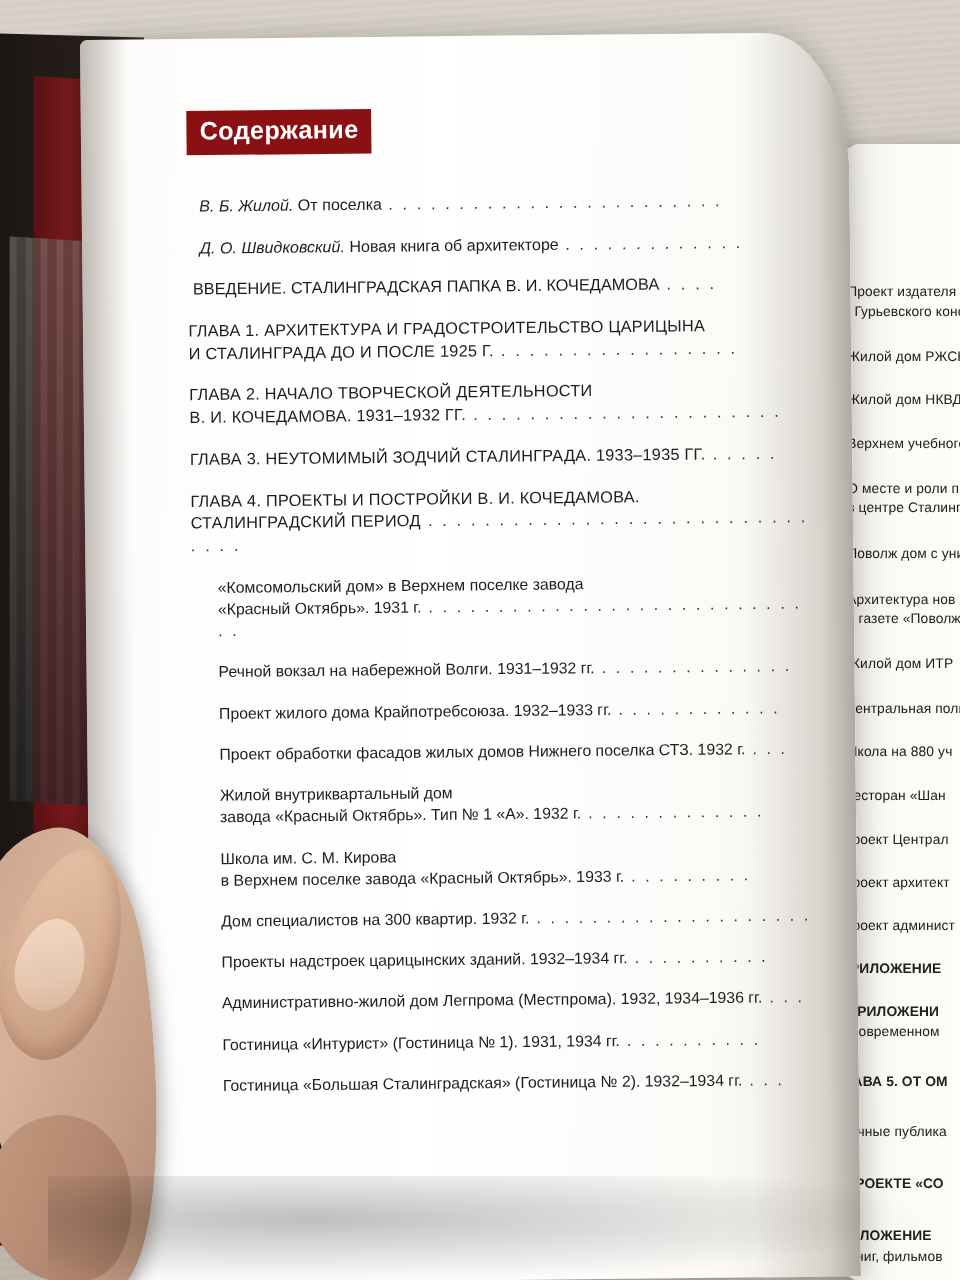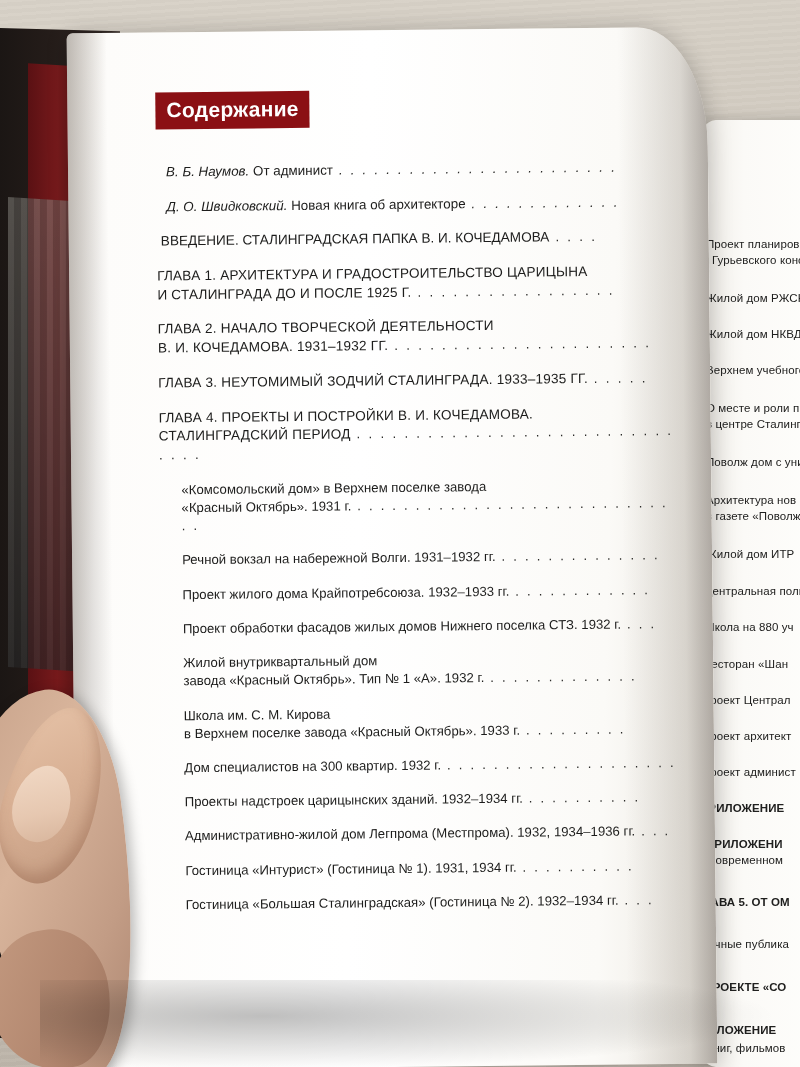--- a/index.html
+++ b/index.html
@@ -249,21 +249,21 @@
 
   <div class="backdrop"></div>
 
   <div class="book-cover">
     <div class="book-spine-red"></div>
     <div class="cover-photo"></div>
   </div>
 
   <div class="page-right">
     <div class="rcontent">
-        <div class="rline" style="top: 117px; left: 14px;">Проект планиров</div>
+        <div class="rline" style="top: 117px; left: 14px;">Проект издателя</div>
         <div class="rline" style="top: 133px; left: 20px;">Гурьевского консе</div>
         <div class="rline" style="top: 171px; left: 14px;">Жилой дом РЖСК</div>
         <div class="rline" style="top: 207px; left: 14px;">Жилой дом НКВД</div>
         <div class="rline" style="top: 243px; left: 14px;">Верхнем учебного</div>
         <div class="rline" style="top: 281px; left: 14px;">О месте и роли п</div>
         <div class="rline" style="top: 297px; left: 14px;">в центре Сталинг</div>
         <div class="rline" style="top: 335px; left: 14px;">Поволж дом с уни</div>
         <div class="rline" style="top: 373px; left: 14px;">Архитектура нов</div>
         <div class="rline" style="top: 389px; left: 14px;">в газете «Поволж</div>
         <div class="rline" style="top: 427px; left: 14px;">Жилой дом ИТР</div>
@@ -281,21 +281,21 @@
         <div class="rline" style="top: 860px; left: 0px; font-weight: bold;">О ПРОЕКТЕ «СО</div>
         <div class="rline" style="top: 903px; left: 0px; font-weight: bold;">ПРИЛОЖЕНИЕ</div>
         <div class="rline" style="top: 921px; left: 0px;">15 книг, фильмов</div>
       </div>
   </div>
 
   <div class="page-main">
     <div class="content">
       <div class="toc-title">Содержание</div>
       <div id="entries">
-          <div class="entry lvl-0"><span class="txt auth">В. Б. Наумов.</span><span class="txt rest"> От админист</span><span class="dots"> . . . . . . . . . . . . . . . . . . . . . . . .</span></div>
+          <div class="entry lvl-0"><span class="txt auth">В. Б. Жилой.</span><span class="txt rest"> От поселка</span><span class="dots"> . . . . . . . . . . . . . . . . . . . . . . . .</span></div>
           <div class="entry lvl-0"><span class="txt auth">Д. О. Швидковский.</span><span class="txt rest"> Новая книга об архитекторе</span><span class="dots"> . . . . . . . . . . . . .</span></div>
           <div class="entry intro"><span class="txt">ВВЕДЕНИЕ. СТАЛИНГРАДСКАЯ ПАПКА В. И. КОЧЕДАМОВА</span><span class="dots"> . . . .</span></div>
           <div class="entry chapter"><span class="txt">ГЛАВА 1. АРХИТЕКТУРА И ГРАДОСТРОИТЕЛЬСТВО ЦАРИЦЫНА</span><br><span class="txt">И СТАЛИНГРАДА ДО И ПОСЛЕ 1925 Г.</span><span class="dots"> . . . . . . . . . . . . . . . . .</span></div>
           <div class="entry chapter"><span class="txt">ГЛАВА  2. НАЧАЛО ТВОРЧЕСКОЙ ДЕЯТЕЛЬНОСТИ</span><br><span class="txt">В. И. КОЧЕДАМОВА. 1931–1932 ГГ.</span><span class="dots"> . . . . . . . . . . . . . . . . . . . . . .</span></div>
           <div class="entry chapter"><span class="txt">ГЛАВА 3. НЕУТОМИМЫЙ ЗОДЧИЙ СТАЛИНГРАДА. 1933–1935 ГГ.</span><span class="dots"> . . . . .</span></div>
           <div class="entry chapter"><span class="txt">ГЛАВА 4. ПРОЕКТЫ И ПОСТРОЙКИ В. И. КОЧЕДАМОВА.</span><br><span class="txt">СТАЛИНГРАДСКИЙ ПЕРИОД</span><span class="dots"> . . . . . . . . . . . . . . . . . . . . . . . . . . . . . . .</span></div>
           <div class="entry sub"><span class="txt">«Комсомольский дом» в Верхнем поселке завода</span><br><span class="txt">«Красный Октябрь». 1931 г.</span><span class="dots"> . . . . . . . . . . . . . . . . . . . . . . . . . . . . .</span></div>
           <div class="entry sub"><span class="txt">Речной вокзал на набережной Волги. 1931–1932 гг.</span><span class="dots"> . . . . . . . . . . . . . .</span></div>
           <div class="entry sub"><span class="txt">Проект жилого дома Крайпотребсоюза. 1932–1933 гг.</span><span class="dots"> . . . . . . . . . . . .</span></div>
           <div class="entry sub"><span class="txt">Проект обработки фасадов жилых домов Нижнего поселка СТЗ. 1932 г.</span><span class="dots"> . . .</span></div>

